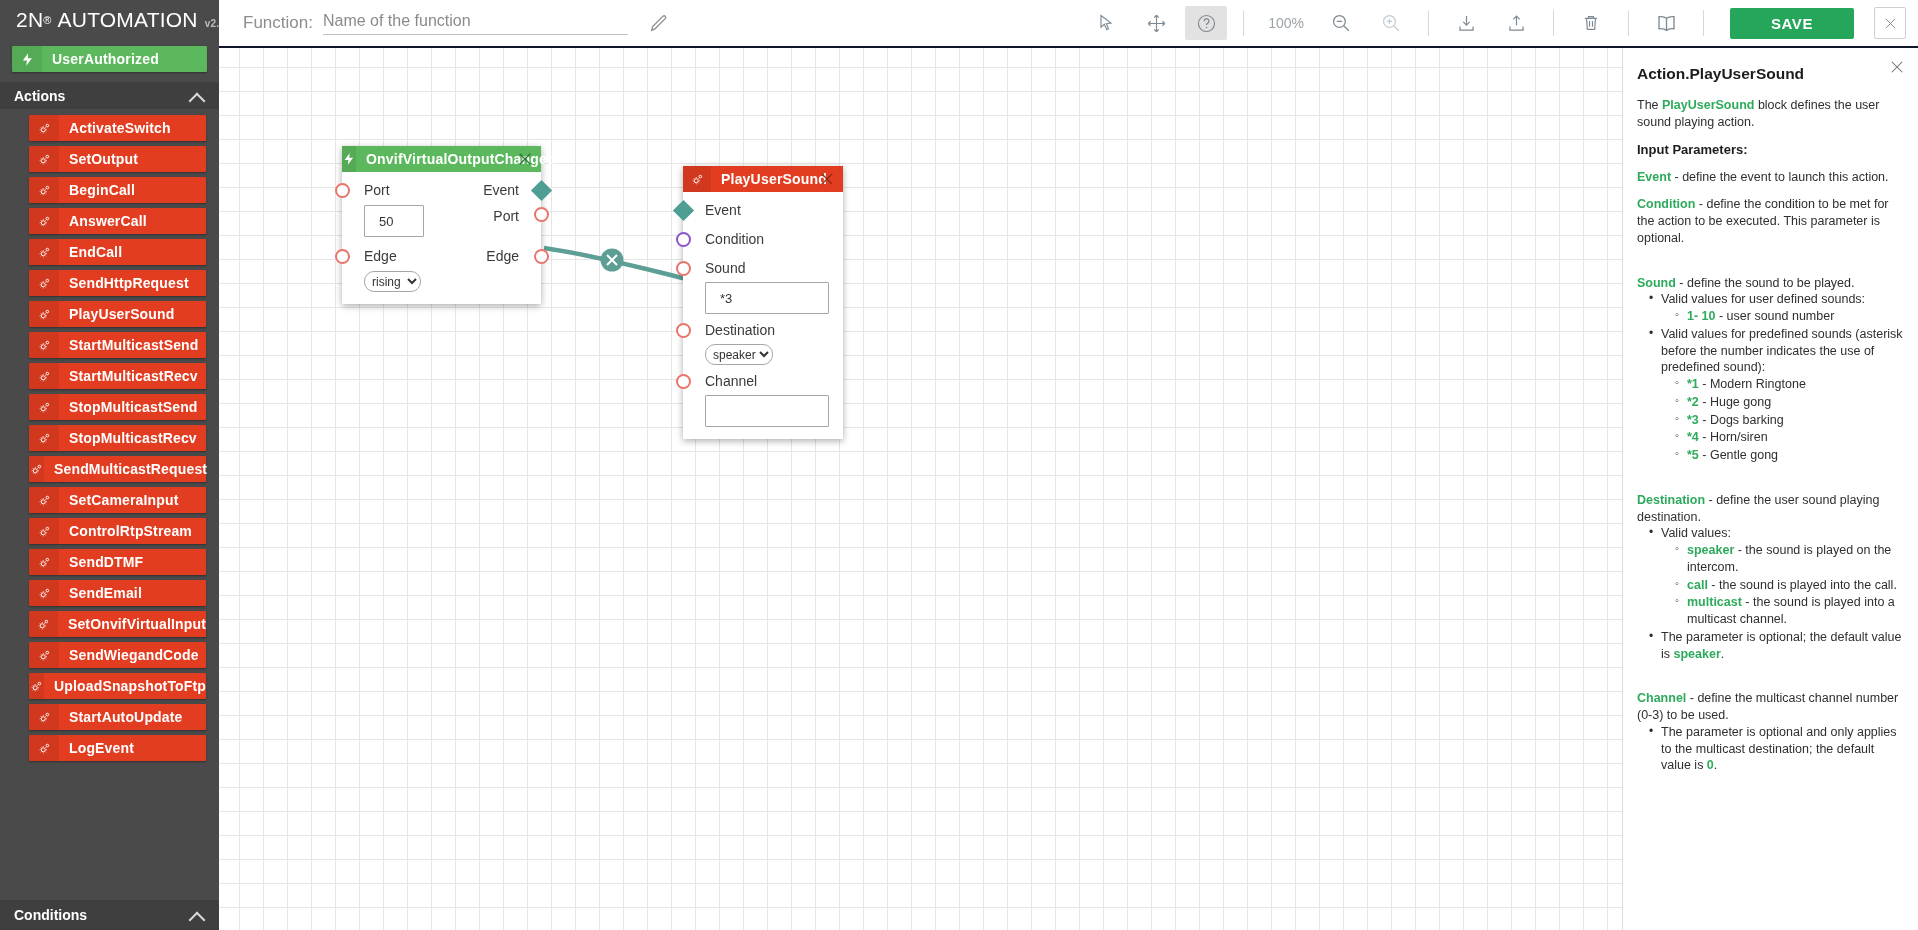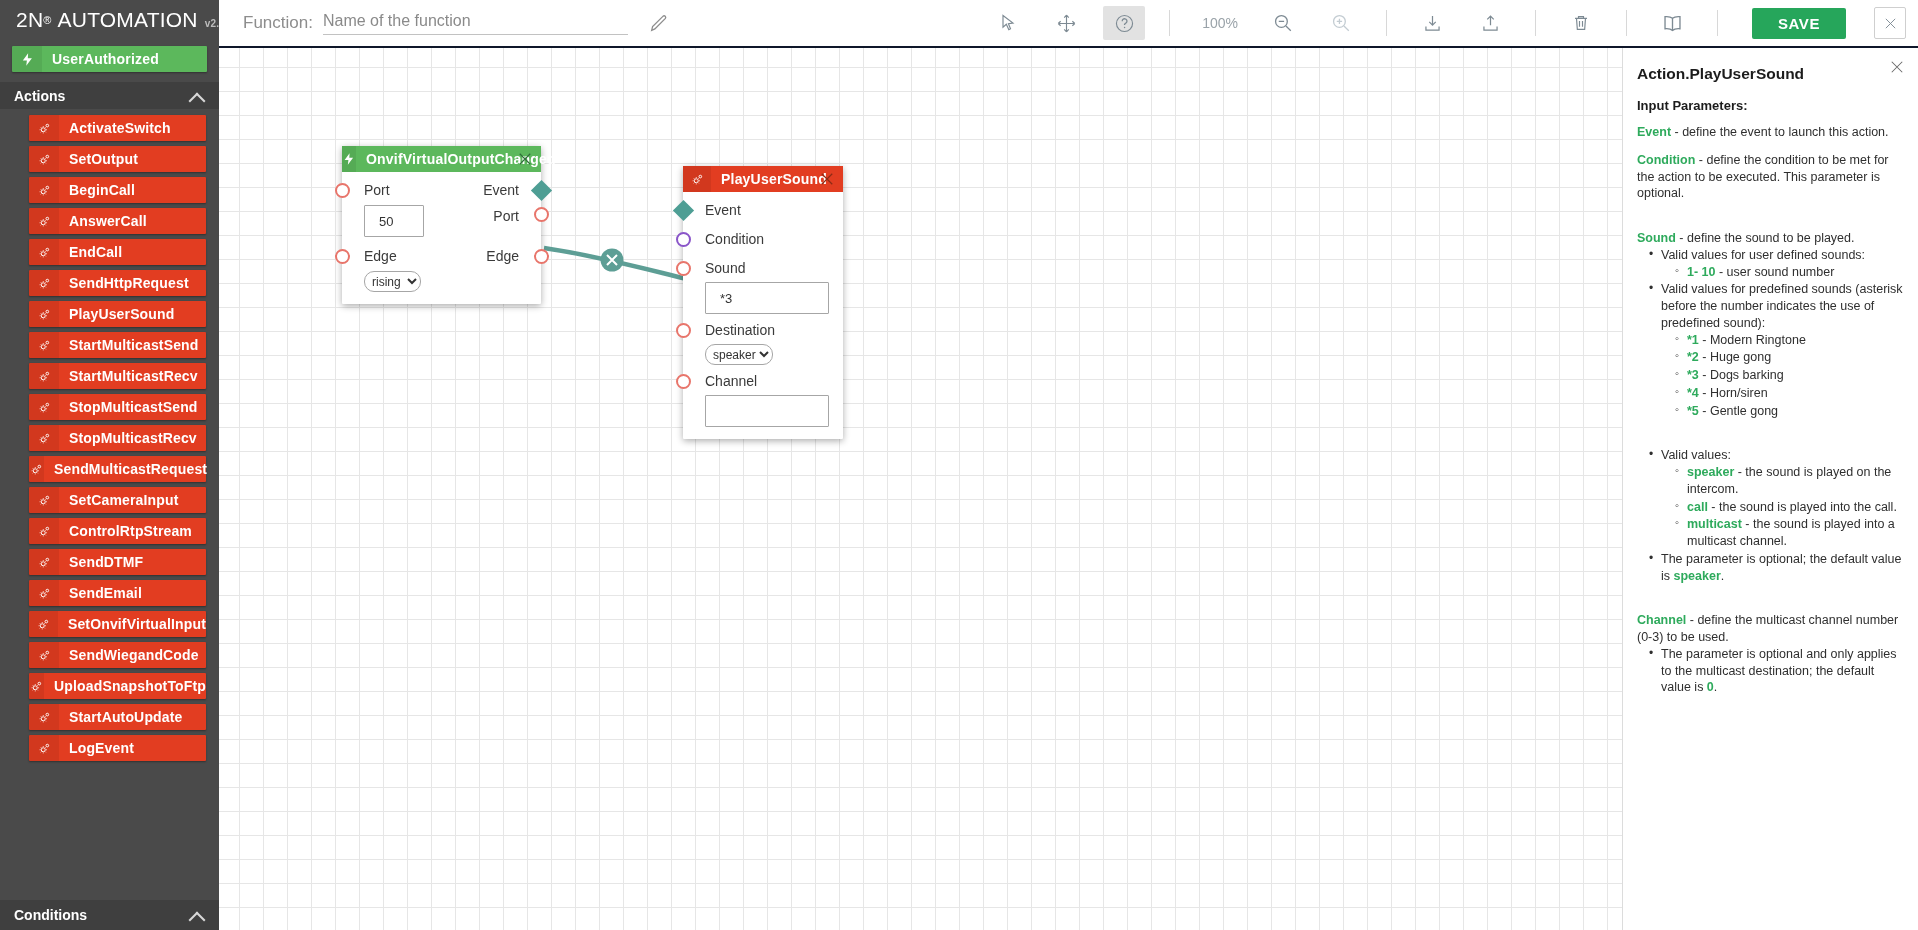--- a/index.html
+++ b/index.html
@@ -102,33 +102,33 @@
   .fn-input-wrap { margin-left: 10px; width: 305px; position: relative; }
   .fn-input {
     width: 100%; border: none; border-bottom: 1px solid #c2c2c2;
     font-size: 16px; color: #6d6d6d; outline: none;
     font-family: "Liberation Sans", sans-serif;
     padding-bottom: 4px; background: transparent;
   }
   .fn-input::placeholder { color: #8a8a8a; }
   .pencil { margin-left: 20px; width: 22px; height: 22px; color: #8d8d8d; cursor:pointer;}
 
-  .tb-right { margin-left: auto; display: flex; align-items: center; padding-right: 12px; gap: 16px;}
+  .tb-right { margin-left: auto; display: flex; align-items: center; padding-right: 12px; gap: 8px;}
   .tb-btn {
     width: 42px; height: 34px;
     display: flex; align-items: center; justify-content: center;
     color: #7d8a93; cursor: pointer; border-radius: 2px;
   }
   .tb-btn.active { background: #e2e2e2; }
   .tb-btn.dim { color: #c3ccd2; }
   .tb-sep { width: 1px; height: 26px; background: #d8d8d8; margin: 0 8px; }
   .zoom-lvl { font-size: 14px; color: #9aa3a9; padding: 0 8px; }
   .save-btn {
     margin-left: 10px;
-    width: 94px; height: 31px;
+    width: 124px; height: 31px;
     background: #26a65b; color: #fff;
     border: none; border-radius: 2px;
     font-size: 15px; font-weight: 700; letter-spacing: .6px;
     cursor: pointer; font-family: "Liberation Sans", sans-serif;
   }
   .close-sq {
     margin-left: 12px; width: 32px; height: 32px;
     border: 1px solid #cfcfcf; border-radius: 2px;
     display:flex; align-items:center; justify-content:center;
     color: #7d8a93; cursor: pointer;
@@ -666,20 +666,23 @@
   </div>
 
   <div class="docpanel">
     <span class="doc-x">
       <svg width="18" height="18" viewBox="0 0 24 24" fill="none" stroke="#6a6a6a" stroke-width="1.4">
           <path d="M5 5l14 14M19 5L5 19"></path>
         </svg>
     </span>
     <div class="doc-title">Action.PlayUserSound</div>
 
+    <div class="doc-p">
+      <span>The </span><span class="kw">PlayUserSound</span><span> block defines the user sound playing action.</span>
+    </div>
 
     <div class="doc-sub">Input Parameters:</div>
 
     <div class="doc-p">
       <span class="kw">Event</span><span> - define the event to launch this action.</span>
     </div>
 
     <div class="doc-p">
       <span class="kw">Condition</span><span> - define the condition to be met for the action to be executed. This parameter is optional.</span>
     </div>
@@ -700,20 +703,21 @@
             <li><span class="kw">*2</span><span> - Huge gong</span></li>
             <li><span class="kw">*3</span><span> - Dogs barking</span></li>
             <li><span class="kw">*4</span><span> - Horn/siren</span></li>
             <li><span class="kw">*5</span><span> - Gentle gong</span></li>
           </ul>
         </li>
       </ul>
     </div>
 
     <div class="blk">
+      <div><span class="kw">Destination</span><span> - define the user sound playing destination.</span></div>
       <ul class="doc-ul">
         <li>
           <span>Valid values:</span>
           <ul class="doc-ul2">
             <li><span class="kw">speaker</span><span> - the sound is played on the intercom.</span></li>
             <li><span class="kw">call</span><span> - the sound is played into the call.</span></li>
             <li><span class="kw">multicast</span><span> - the sound is played into a multicast channel.</span></li>
           </ul>
         </li>
         <li>

